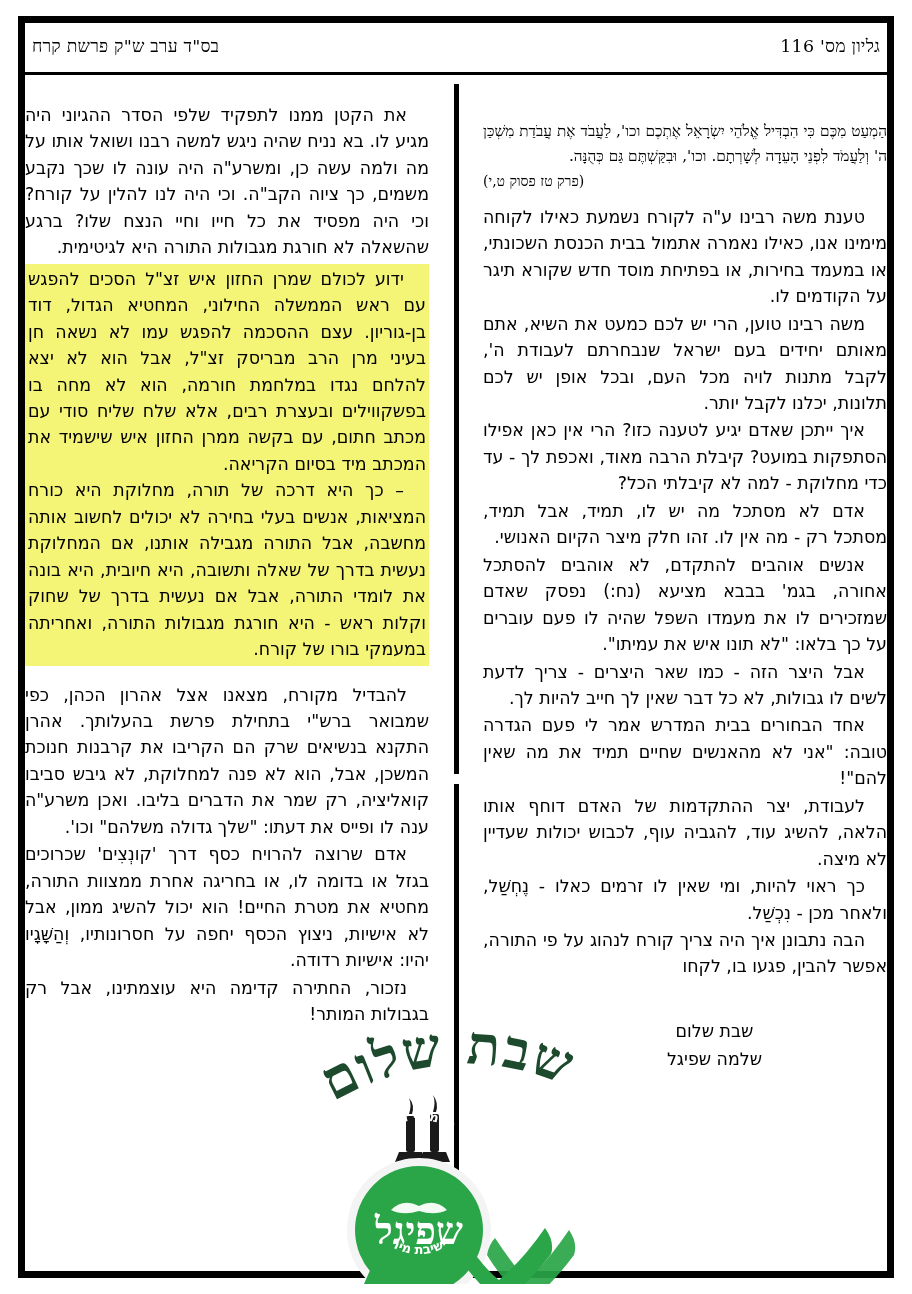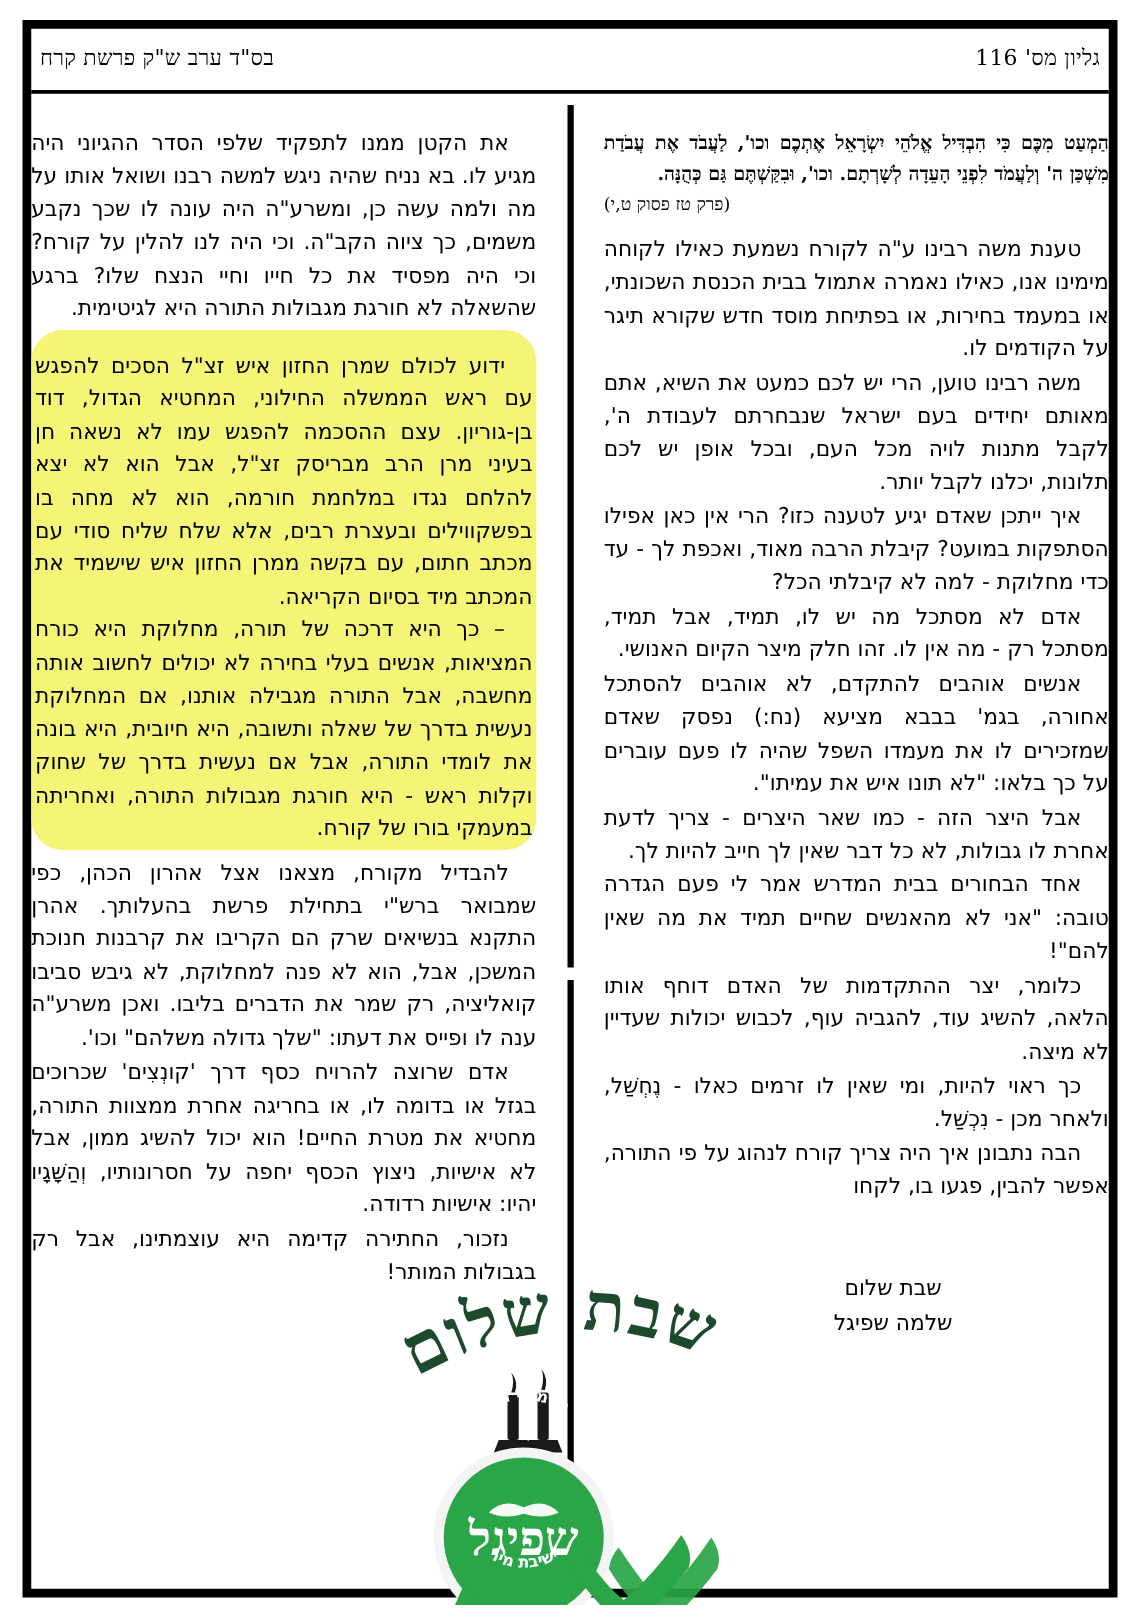--- a/index.html
+++ b/index.html
@@ -105,39 +105,39 @@
     text-indent: 22px;
   }
 
   
   .pasuk {
     direction: rtl;
     text-align: justify;
     font-family: "DejaVu Serif", "Liberation Serif", serif;
     font-size: 15.3px;
     line-height: 1.62;
-    font-weight: bold;
+    font-weight: normal;
     text-indent: 0;
     margin-bottom: 2px;
+    margin-top: 17px;
   }
   .pasuk-src {
     direction: rtl;
     text-align: left;
     font-family: "DejaVu Serif", "Liberation Serif", serif;
     font-size: 14px;
     text-indent: 0;
     margin-bottom: 12px;
   }
 
   
   .highlight {
     background: #f4f477;
-    padding: 16px 3px 3px 3px;
-    margin: 3px 0 6px 0;
-    border-radius: 25px;
+    padding: 2px 3px 3px 3px;
+    margin: 3px 0 16px 0;
   }
   .highlight p { margin: 0; }
 
   
   .signature {
     position: absolute;
     right: 150px;
     top: 1018px;
     direction: rtl;
     text-align: center;
@@ -177,23 +177,23 @@
     <div class="col col-right">
 
       <div class="pasuk">הַמְעַט מִכֶּם כִּי הִבְדִּיל אֱלֹהֵי יִשְׂרָאֵל אֶתְכֶם וכו', לַעֲבֹד אֶת עֲבֹדַת מִשְׁכַּן ה' וְלַעֲמֹד לִפְנֵי הָעֵדָה לְשָׁרְתָם. וכו', וּבִקַּשְׁתֶּם גַּם כְּהֻנָּה.</div>
       <div class="pasuk-src">(פרק טז פסוק ט,י)</div>
 
       <p>טענת משה רבינו ע"ה לקורח נשמעת כאילו לקוחה מימינו אנו, כאילו נאמרה אתמול בבית הכנסת השכונתי, או במעמד בחירות, או בפתיחת מוסד חדש שקורא תיגר על הקודמים לו.</p>
       <p>משה רבינו טוען, הרי יש לכם כמעט את השיא, אתם מאותם יחידים בעם ישראל שנבחרתם לעבודת ה', לקבל מתנות לויה מכל העם, ובכל אופן יש לכם תלונות, יכלנו לקבל יותר.</p>
       <p>איך ייתכן שאדם יגיע לטענה כזו? הרי אין כאן אפילו הסתפקות במועט? קיבלת הרבה מאוד, ואכפת לך - עד כדי מחלוקת - למה לא קיבלתי הכל?</p>
       <p>אדם לא מסתכל מה יש לו, תמיד, אבל תמיד, מסתכל רק - מה אין לו. זהו חלק מיצר הקיום האנושי.</p>
       <p>אנשים אוהבים להתקדם, לא אוהבים להסתכל אחורה, בגמ' בבבא מציעא (נח:) נפסק שאדם שמזכירים לו את מעמדו השפל שהיה לו פעם עוברים על כך בלאו: "לא תונו איש את עמיתו".</p>
-      <p>אבל היצר הזה - כמו שאר היצרים - צריך לדעת אחרת לו גבולות, לא כל דבר שאין לך חייב להיות לך.</p>
+      <p>אבל היצר הזה - כמו שאר היצרים - צריך לדעת לשים לו גבולות, לא כל דבר שאין לך חייב להיות לך.</p>
       <p>אחד הבחורים בבית המדרש אמר לי פעם הגדרה טובה: "אני לא מהאנשים שחיים תמיד את מה שאין להם"!</p>
-      <p>כלומר, יצר ההתקדמות של האדם דוחף אותו הלאה, להשיג עוד, להגביה עוף, לכבוש יכולות שעדיין לא מיצה.</p>
+      <p>לעבודת, יצר ההתקדמות של האדם דוחף אותו הלאה, להשיג עוד, להגביה עוף, לכבוש יכולות שעדיין לא מיצה.</p>
       <p>כך ראוי להיות, ומי שאין לו זרמים כאלו - נֶחְשַׁל, ולאחר מכן - נִכְשַׁל.</p>
       <p>הבה נתבונן איך היה צריך קורח לנהוג על פי התורה, אפשר להבין, פגעו בו, לקחו</p>
     </div>
 
     <div class="col col-left">
 
       <p>את הקטן ממנו לתפקיד שלפי הסדר ההגיוני היה מגיע לו. בא נניח שהיה ניגש למשה רבנו ושואל אותו על מה ולמה עשה כן, ומשרע"ה היה עונה לו שכך נקבע משמים, כך ציוה הקב"ה. וכי היה לנו להלין על קורח? וכי היה מפסיד את כל חייו וחיי הנצח שלו? ברגע שהשאלה לא חורגת מגבולות התורה היא לגיטימית.</p>
 
       <div class="highlight">
         <p>ידוע לכולם שמרן החזון איש זצ"ל הסכים להפגש עם ראש הממשלה החילוני, המחטיא הגדול, דוד בן-גוריון. עצם ההסכמה להפגש עמו לא נשאה חן בעיני מרן הרב מבריסק זצ"ל, אבל הוא לא יצא להלחם נגדו במלחמת חורמה, הוא לא מחה בו בפשקווילים ובעצרת רבים, אלא שלח שליח סודי עם מכתב חתום, עם בקשה ממרן החזון איש שישמיד את המכתב מיד בסיום הקריאה.</p>

